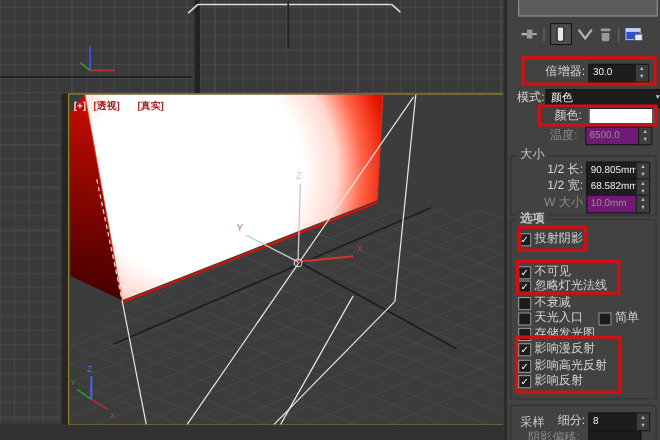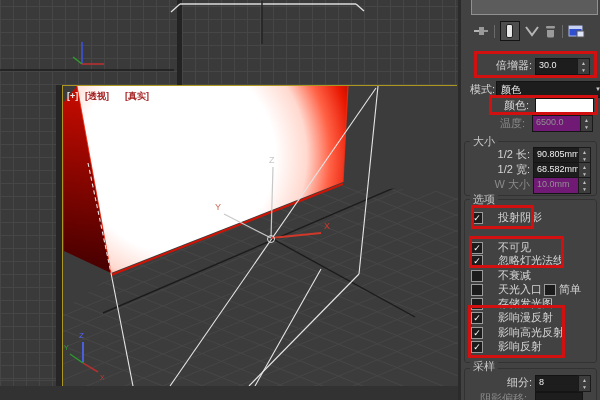--- a/index.html
+++ b/index.html
@@ -33,21 +33,21 @@
   .drop{position:absolute;height:15px;background:#1d1d1d;border:1px solid #141414;color:#f0f0f0;
         font-size:10px;line-height:13px;padding:0 4px;display:flex;align-items:center;justify-content:space-between;}
   .drop .arr{font-size:6px;color:#c8c8c8;}
   .swatch{position:absolute;background:#ffffff;border:1px solid #111;}
   .gbox{position:absolute;border:1px solid #323232;border-radius:3px;}
   .ghead{position:absolute;background:#424242;padding:0 3px;color:#c9c9c9;font-size:11px;line-height:12px;z-index:2;}
   .chk-row{position:absolute;left:0;width:142px;height:13px;}
   .cb{position:absolute;left:13px;top:1px;width:10px;height:10px;background:#1c1c1c;border:1px solid #9a9a9a;
       display:flex;align-items:center;justify-content:center;}
   .cb .mark{color:#fff;font-size:9px;line-height:9px;}
-  .cl{position:absolute;left:40px;top:0;line-height:13px;white-space:nowrap;}
+  .cl{position:absolute;left:28px;top:0;line-height:13px;white-space:nowrap;}
   
   #persp{left:62px;top:85px;width:395px;height:301px;border:1.5px solid #ad961e;background:#3c3c3c;z-index:3;}
   #topsvg{left:0;top:0;width:458px;height:86px;z-index:2;}
   #botbar{left:0;top:386px;width:458px;height:14px;background:#323232;z-index:1;}
 </style>
 </head>
 <body>
 
 <div id="app">
 
@@ -240,21 +240,21 @@
         <b>▼</b>
       </div>
     <span class="lab dis" style="left:2px;top:178px;width:70px;text-align:right;">W 大小</span>
     <div class="field dis" style="left:75px;top:177px;width:42px;">10.0mm</div>
     <div class="spin" style="left:120px;top:177px;">
         <b>▲</b>
         <b>▼</b>
       </div>
 
     <div class="gbox" style="left:6px;top:199px;width:131px;height:162px;"></div>
-    <span class="ghead" style="left:12px;top:193px;">选项</span>
+    <span class="ghead" style="left:12px;top:193px;font-weight:bold;">选项</span>
 
     <div class="abs hl" style="left:13px;top:205px;width:63px;height:24px;"></div>
     <div class="abs hl" style="left:11px;top:236px;width:95px;height:32px;"></div>
     <div class="abs hl" style="left:10px;top:305px;width:97px;height:53px;"></div>
 
     <div class="chk-row" style="top:211px;">
       <span class="cb">
           <span class="mark">✓</span>
         </span>
       <span class="cl">投射阴影</span>
@@ -306,21 +306,21 @@
       <span class="cl">影响高光反射</span>
     </div>
     <div class="chk-row" style="top:340px;">
       <span class="cb">
           <span class="mark">✓</span>
         </span>
       <span class="cl">影响反射</span>
     </div>
 
     <div class="gbox" style="left:6px;top:368px;width:131px;height:40px;"></div>
-    <span class="ghead" style="left:12px;top:360px;">采样</span>
+    <span class="ghead" style="left:12px;top:378px;">采样</span>
     <span class="lab" style="left:40px;top:376px;width:34px;text-align:right;">细分:</span>
     <div class="field" style="left:77px;top:375px;width:40px;">8</div>
     <div class="spin" style="left:120px;top:375px;">
         <b>▲</b>
         <b>▼</b>
       </div>
     <span class="lab dis" style="left:22px;top:392px;">阴影偏移:</span>
     <div class="field" style="left:77px;top:392px;width:40px;"></div>
   </div>
 

